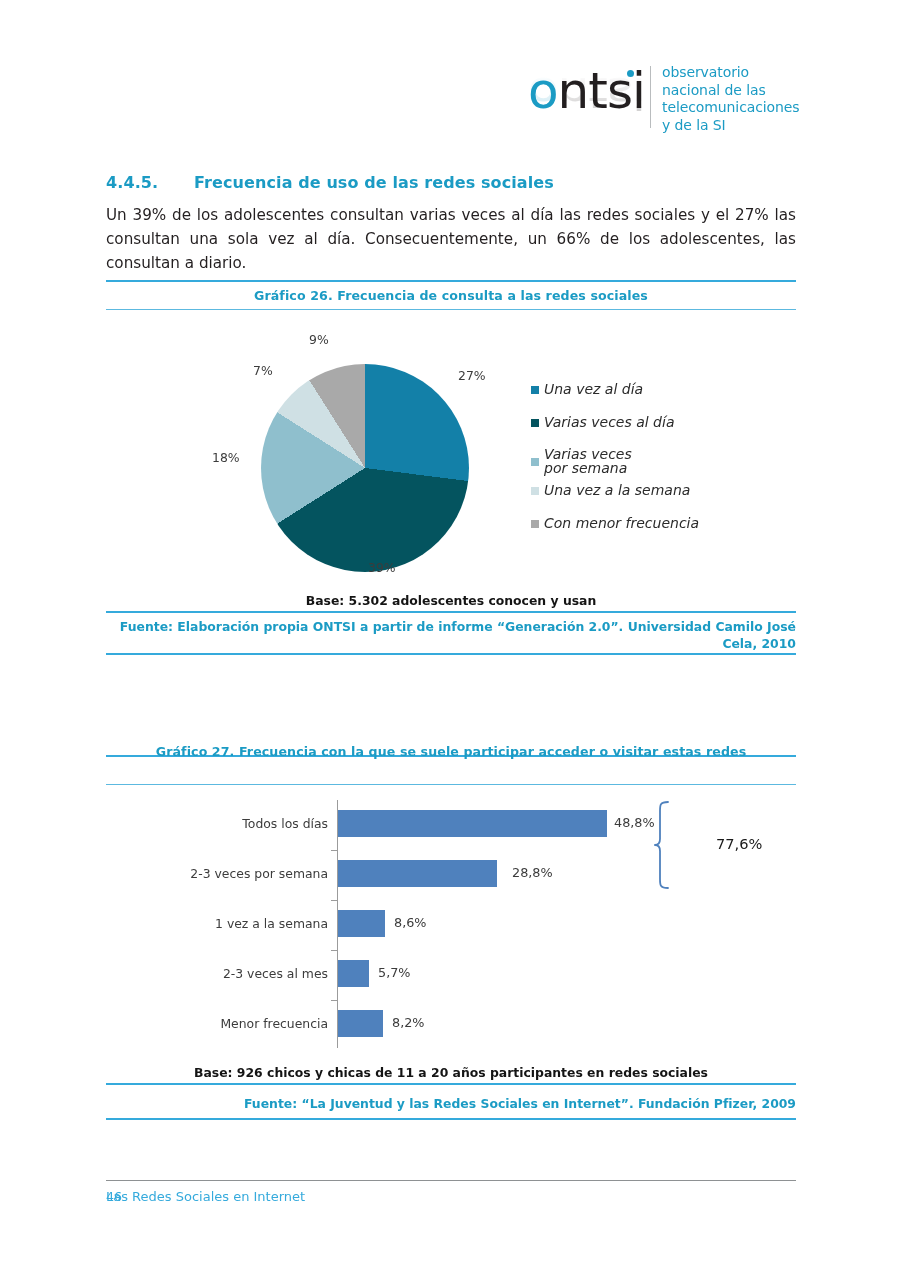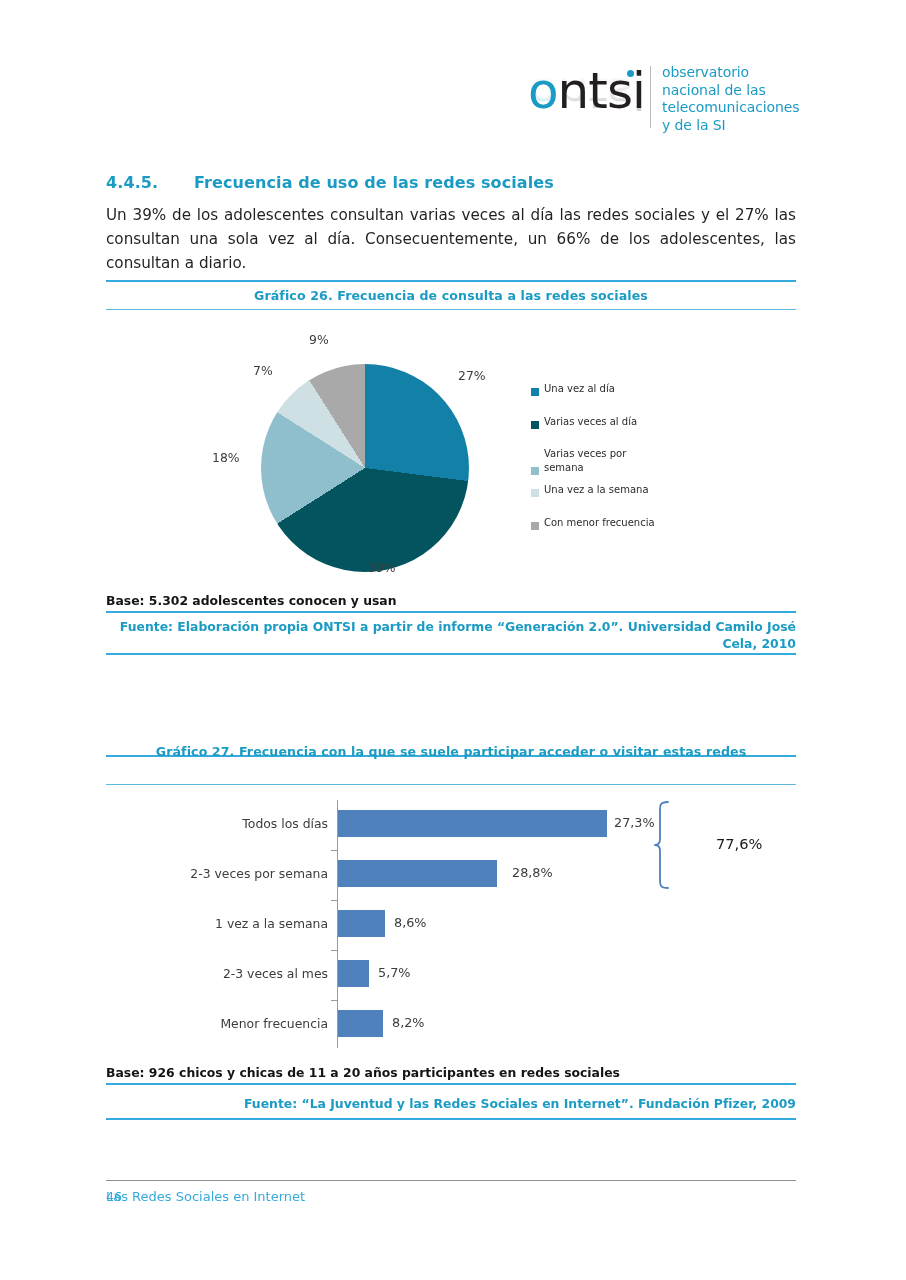--- a/index.html
+++ b/index.html
@@ -127,21 +127,21 @@
     text-align: center;
     font-size: 12.6px;
     font-weight: bold;
     color: #1b9bc4;
     letter-spacing: 0.1px;
   }
   .fig-note-base {
     position: absolute;
     width: 690px;
     left: 106px;
-    text-align: left;
+    text-align: center;
     font-size: 12.4px;
     font-weight: bold;
     color: #141414;
   }
   .fig-note-source {
     position: absolute;
     width: 690px;
     left: 106px;
     text-align: right;
     font-size: 12.4px;
@@ -190,25 +190,26 @@
   #pie-lab-9  { left: 203px; top: 10px; }
 
   .pie-legend {
     position: absolute;
     left: 425px;
     top: 60px;
     width: 190px;
   }
   .legend-item {
     display: flex;
-    align-items: flex-end;
+    align-items: center;
     margin-bottom: 18.5px;
-    font-size: 10px;
+    font-size: 14px;
     color: #2b2b2b;
     line-height: 14px;
+    font-style: italic;
   }
   .legend-swatch {
     width: 8px;
     height: 8px;
     margin-top: 2px;
     margin-right: 5px;
     flex: 0 0 8px;
   }
 
   
@@ -382,21 +383,21 @@
     <div class="bar-axis"></div>
 
     <div class="bar-tick" style="top:55px;"></div>
     <div class="bar-tick" style="top:105px;"></div>
     <div class="bar-tick" style="top:155px;"></div>
     <div class="bar-tick" style="top:205px;"></div>
 
     <div class="bar-row" style="top:5px;">
       <div class="bar-cat">Todos los días</div>
       <div class="bar-rect" style="width:269px;"></div>
-      <div class="bar-val" style="left:508px;">27,3%</div>
+      <div class="bar-val" style="left:508px;">48,8%</div>
     </div>
 
     <div class="bar-row" style="top:55px;">
       <div class="bar-cat">2-3 veces por semana</div>
       <div class="bar-rect" style="width:159px;"></div>
       <div class="bar-val" style="left:398px;margin-left:8px;">28,8%</div>
     </div>
 
     <div class="bar-row" style="top:105px;">
       <div class="bar-cat">1 vez a la semana</div>

